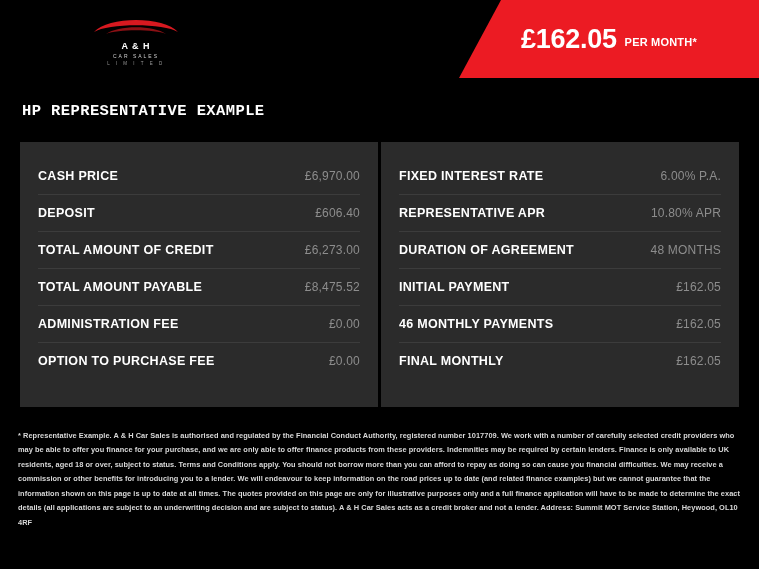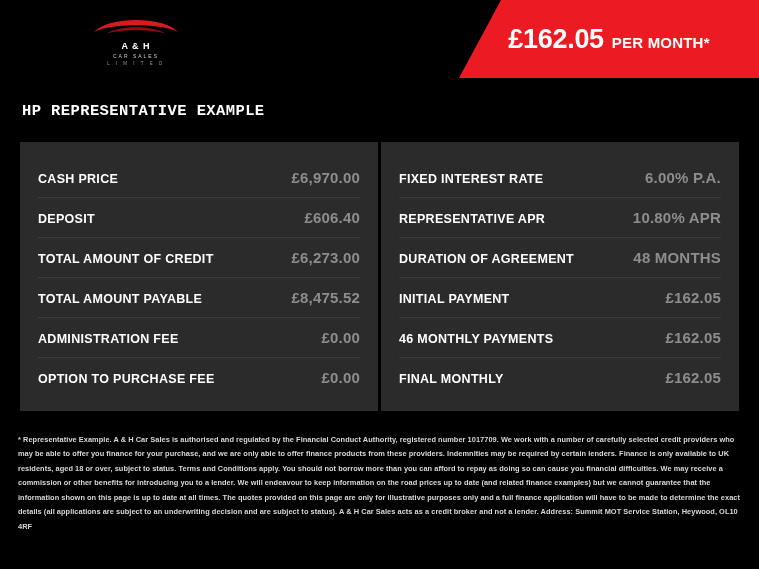--- a/index.html
+++ b/index.html
@@ -48,21 +48,21 @@
     justify-content: center;
     gap: 8px;
   }
   .price-amount {
     font-size: 27px;
     font-weight: bold;
     color: #ffffff;
     letter-spacing: -0.3px;
   }
   .price-period {
-    font-size: 15px;
+    font-size: 11px;
     font-weight: bold;
     color: #ffffff;
     letter-spacing: 0.2px;
     padding-top: 6px;
   }
 
   
   .logo {
     position: absolute;
     left: 86px;
@@ -127,22 +127,22 @@
   .row:last-child {
     border-bottom: none;
   }
   .row-label {
     font-size: 12.5px;
     font-weight: bold;
     letter-spacing: 0.3px;
     color: #ffffff;
   }
   .row-value {
-    font-size: 15px;
-    font-weight: bold;
+    font-size: 12px;
+    font-weight: normal;
     color: #8d8d8d;
     letter-spacing: 0.2px;
     text-align: right;
   }
 
   
   .disclaimer {
     margin: 22px 18px 16px 18px;
     font-size: 7.4px;
     font-weight: bold;

